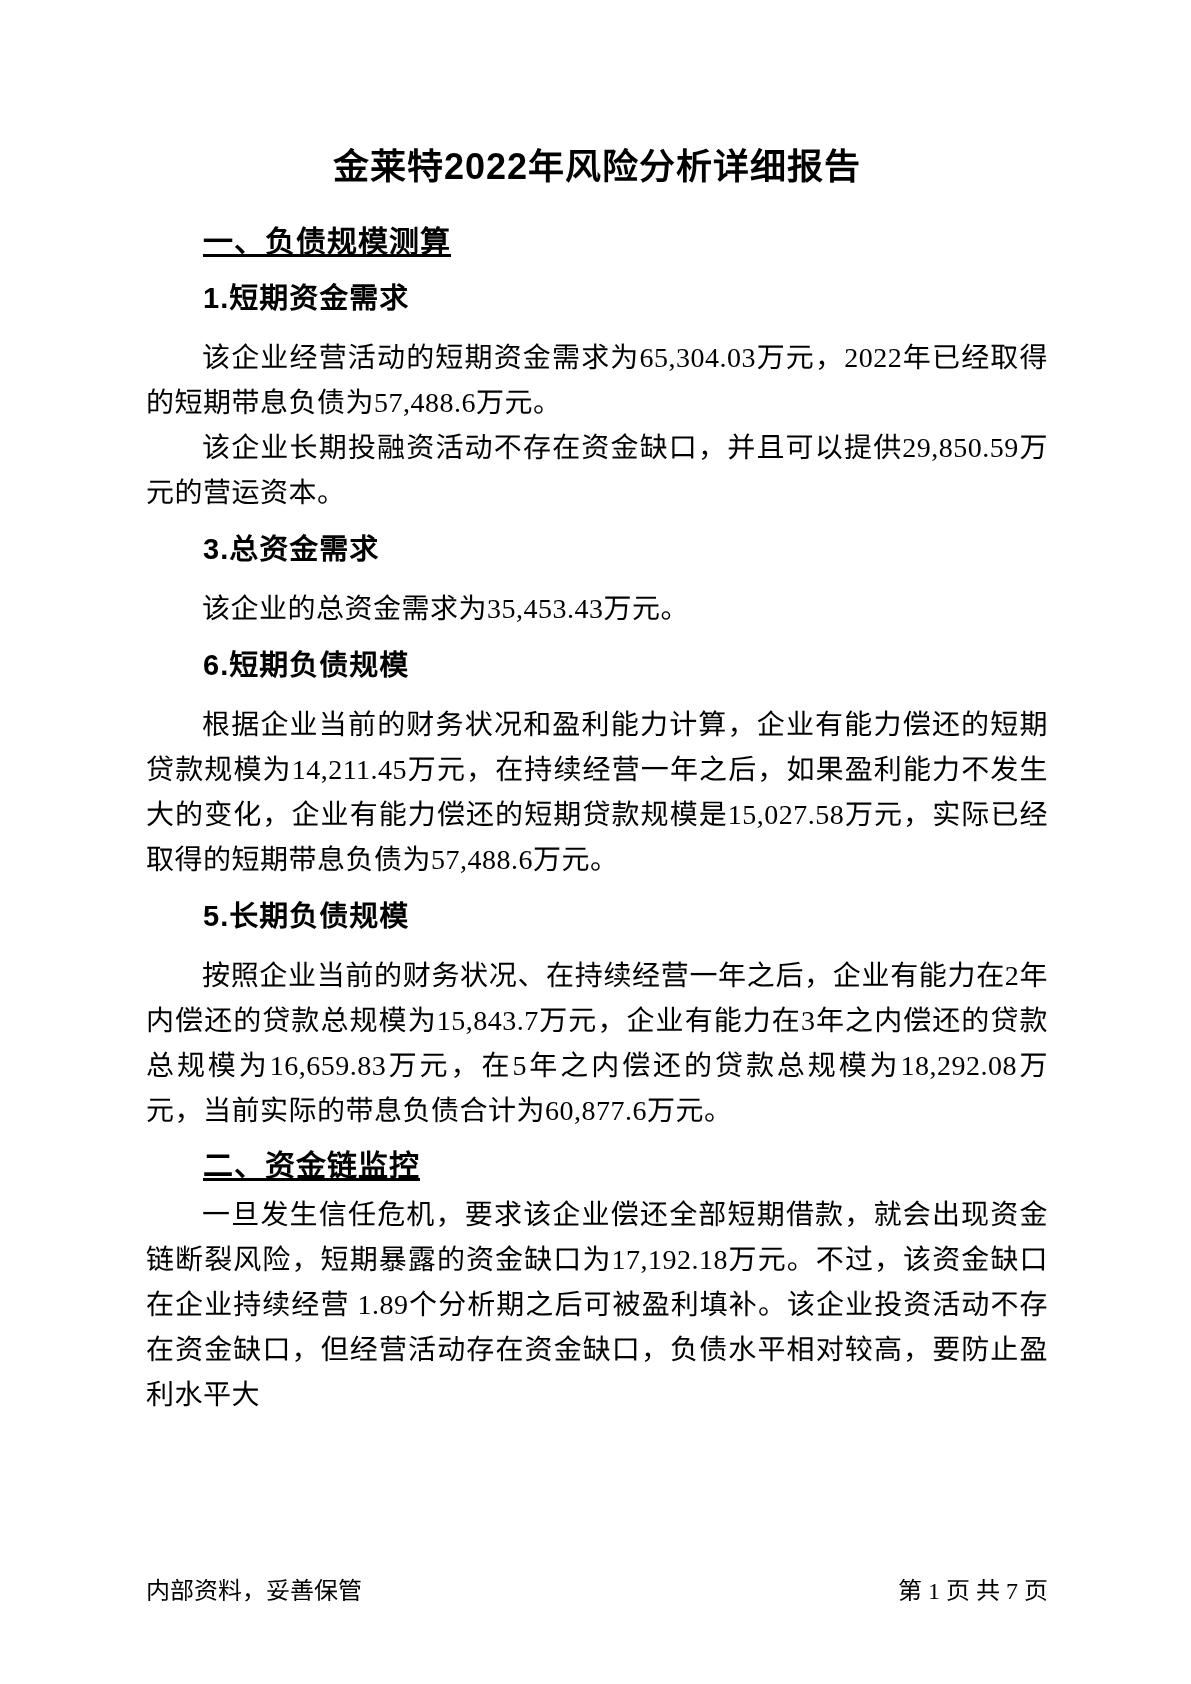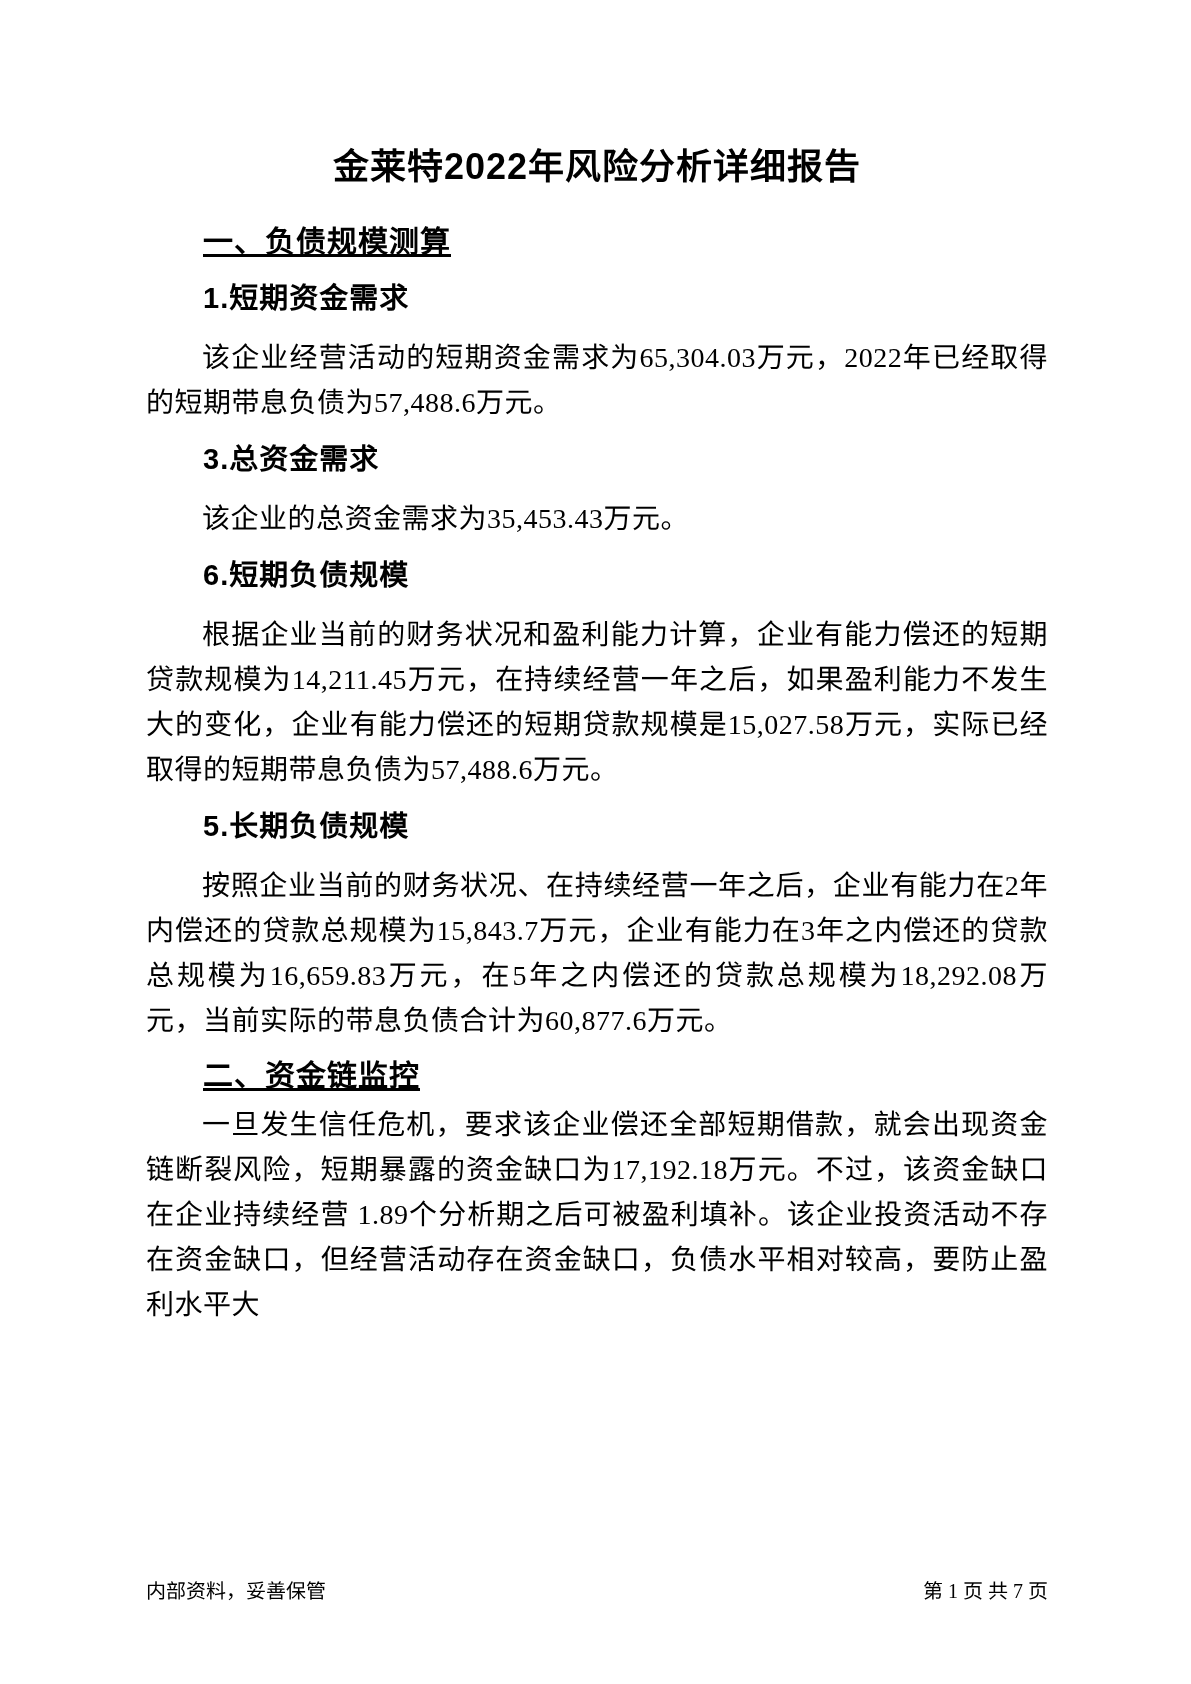--- a/index.html
+++ b/index.html
@@ -58,37 +58,38 @@
   }
   .footer {
     position: absolute;
     left: 146px;
     right: 143px;
     top: 1578px;
     display: flex;
     justify-content: space-between;
     align-items: flex-start;
     font-family: "Liberation Serif", "DejaVu Serif", serif;
-    font-size: 20px;
+    font-size: 24px;
     line-height: 26px;
   }
 </style>
 </head>
 <body>
 
 <div class="page">
   <div class="content">
 
     <h1 class="doc-title">金莱特2022年风险分析详细报告</h1>
 
     <h2 class="sec-h1">一、负债规模测算</h2>
 
     <h3 class="sec-h2">1.短期资金需求</h3>
     <p class="para">该企业经营活动的短期资金需求为65,304.03万元，2022年已经取得的短期带息负债为57,488.6万元。</p>
 
+    <p class="para">该企业长期投融资活动不存在资金缺口，并且可以提供29,850.59万元的营运资本。</p>
 
     <h3 class="sec-h2">3.总资金需求</h3>
     <p class="para">该企业的总资金需求为35,453.43万元。</p>
 
     <h3 class="sec-h2">6.短期负债规模</h3>
     <p class="para">根据企业当前的财务状况和盈利能力计算，企业有能力偿还的短期贷款规模为14,211.45万元，在持续经营一年之后，如果盈利能力不发生大的变化，企业有能力偿还的短期贷款规模是15,027.58万元，实际已经取得的短期带息负债为57,488.6万元。</p>
 
     <h3 class="sec-h2">5.长期负债规模</h3>
     <p class="para">按照企业当前的财务状况、在持续经营一年之后，企业有能力在2年内偿还的贷款总规模为15,843.7万元，企业有能力在3年之内偿还的贷款总规模为16,659.83万元，在5年之内偿还的贷款总规模为18,292.08万元，当前实际的带息负债合计为60,877.6万元。</p>
 

